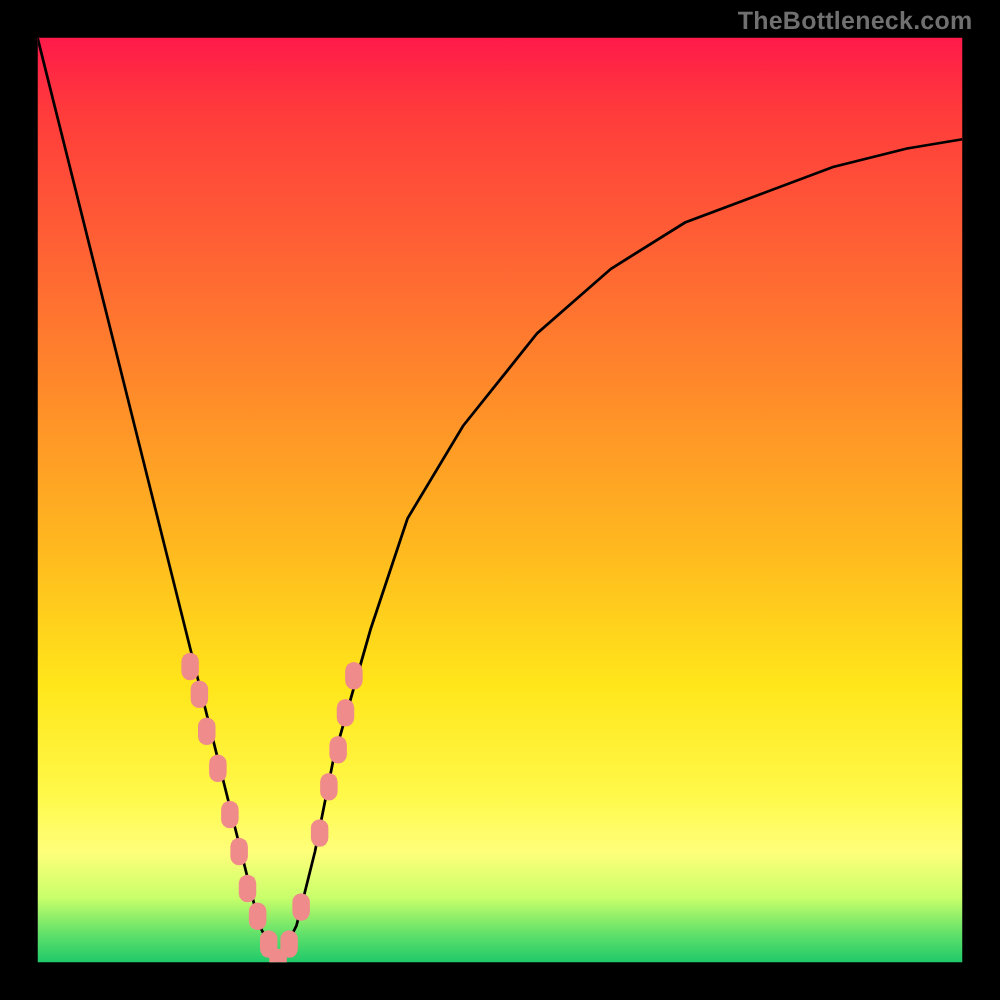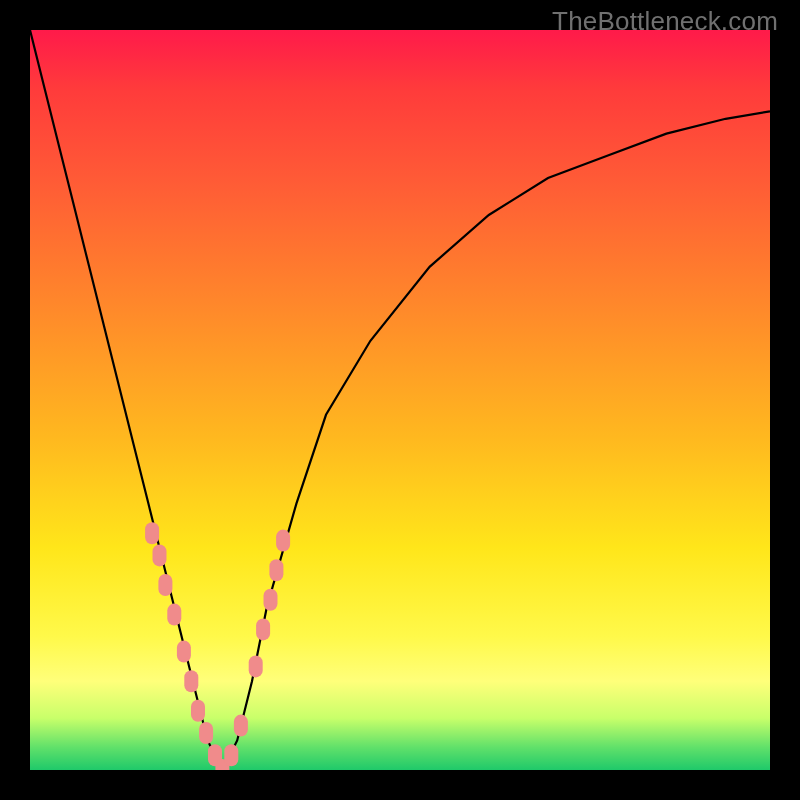--- a/index.html
+++ b/index.html
@@ -41,22 +41,22 @@
       #c8ff6a 93%,
       #5fe06a 97%,
       #1fc96a 100%
     );
   }
   .watermark {
     position: absolute;
     top: 6px;
     right: 22px;
     color: #707070;
-    font-size: 26px;
-    font-weight: 400;
+    font-size: 20px;
+    font-weight: 700;
     letter-spacing: 0.2px;
     user-select: none;
   }
   svg.curve {
     position: absolute;
     top: 0; left: 0;
     width: 100%; height: 100%;
   }
 </style>
 </head>

